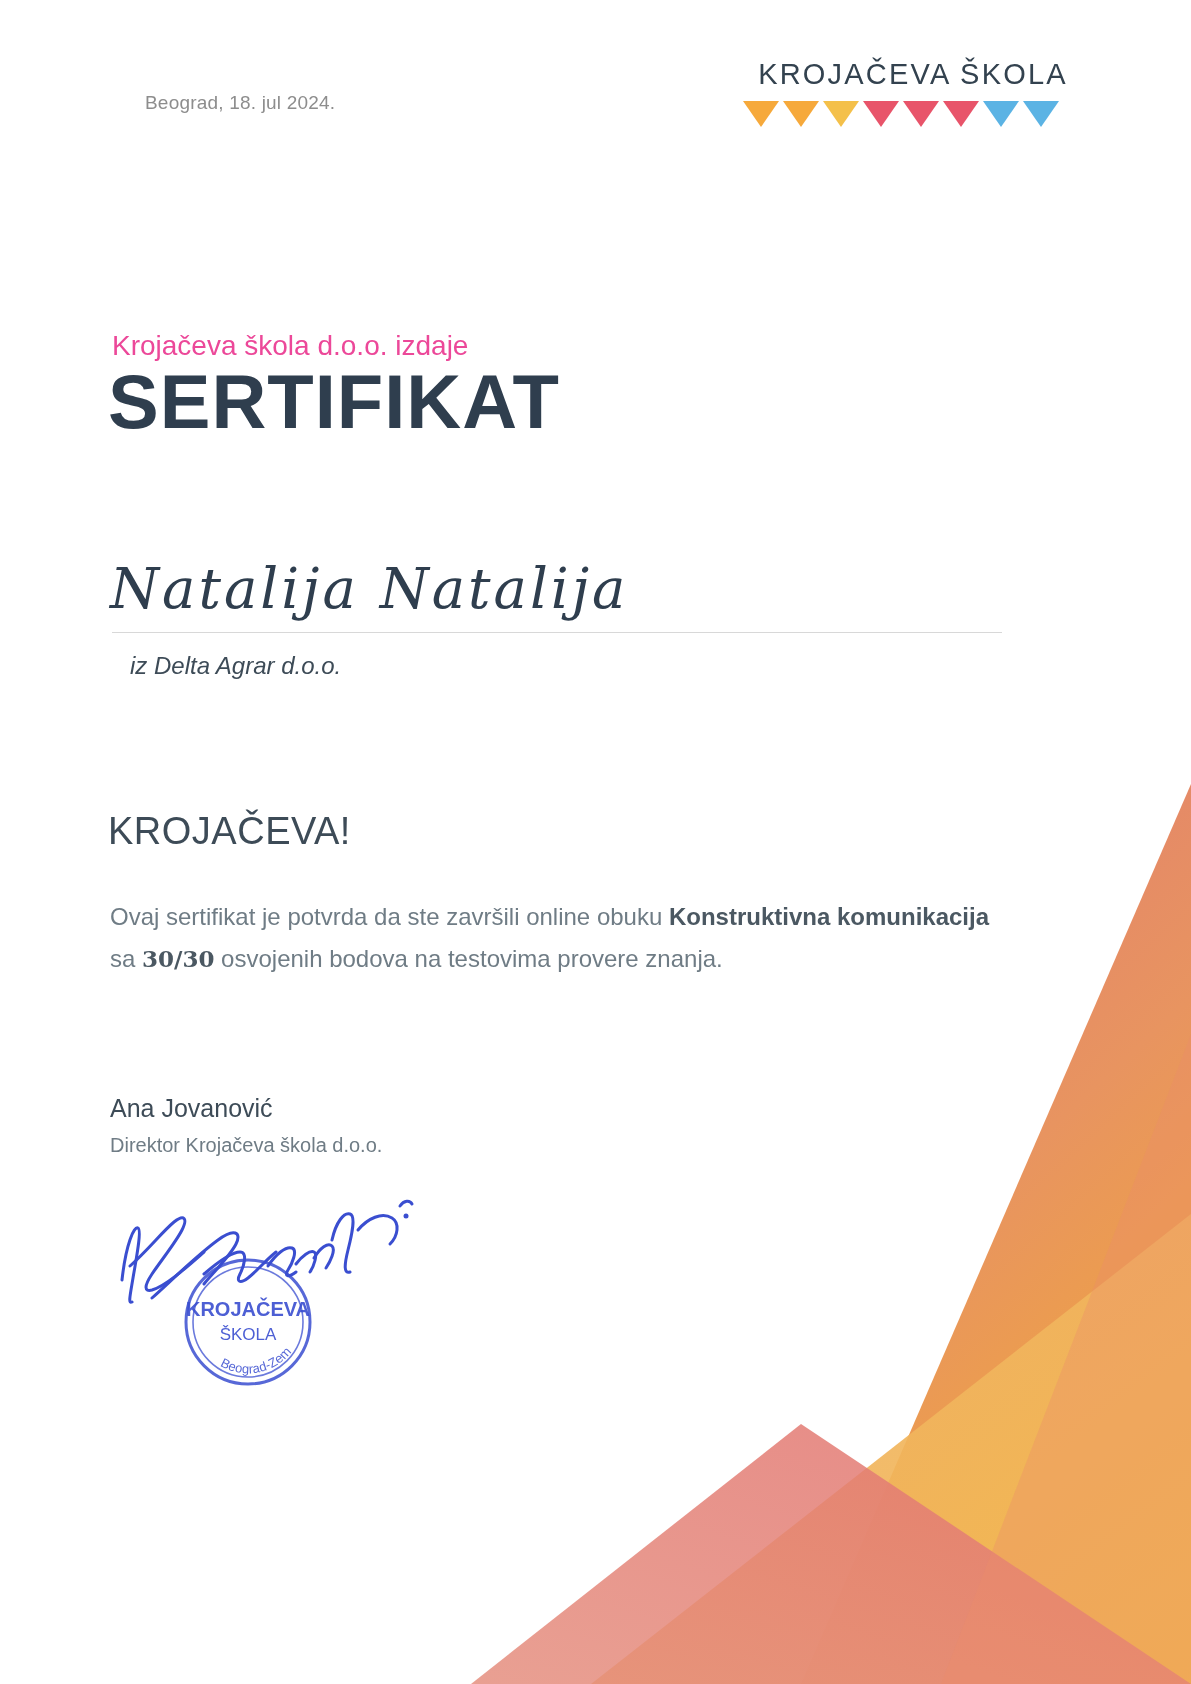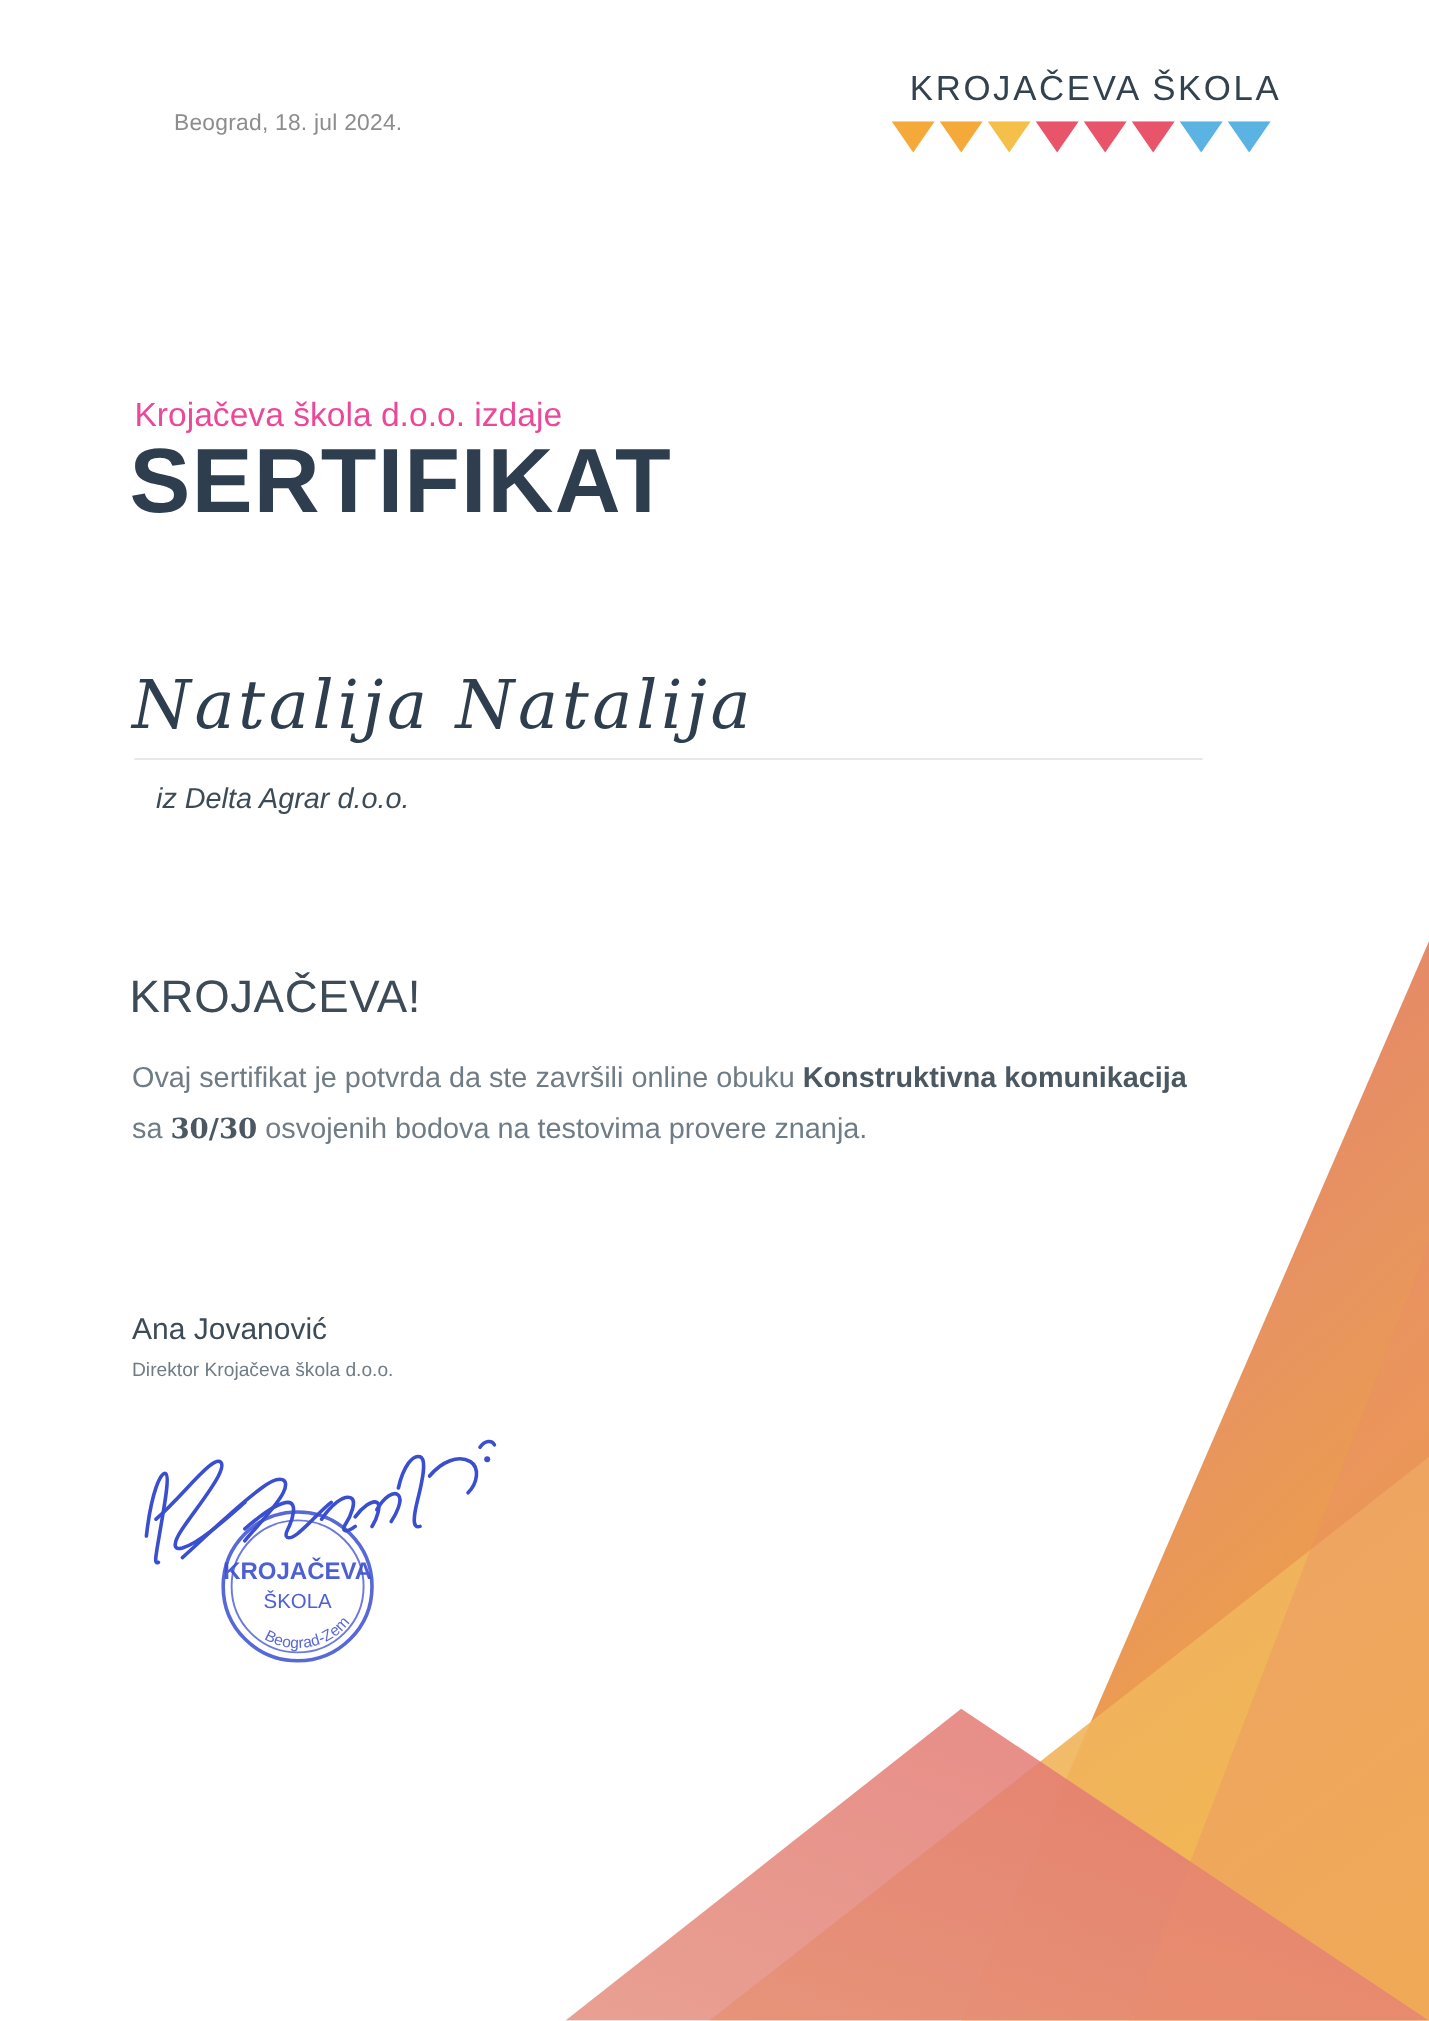--- a/index.html
+++ b/index.html
@@ -113,21 +113,21 @@
     position: absolute;
     left: 108px;
     top: 810px;
     font-size: 38px;
     color: #3d4b57;
     letter-spacing: 0.5px;
   }
   .para {
     position: absolute;
     left: 110px;
-    top: 878px;
+    top: 896px;
     width: 895px;
     font-size: 24px;
     line-height: 42px;
     color: #6f7c85;
   }
   .para b {
     color: #4b5862;
     font-weight: bold;
   }
   .score {
@@ -142,21 +142,21 @@
     position: absolute;
     left: 110px;
     top: 1094px;
     font-size: 25px;
     color: #3d4b57;
   }
   .sig-role {
     position: absolute;
     left: 110px;
     top: 1134px;
-    font-size: 16px;
+    font-size: 20px;
     color: #6f7c85;
   }
   .sig-graphic {
     position: absolute;
     left: 100px;
     top: 1170px;
     width: 340px;
     height: 230px;
   }
 </style>

